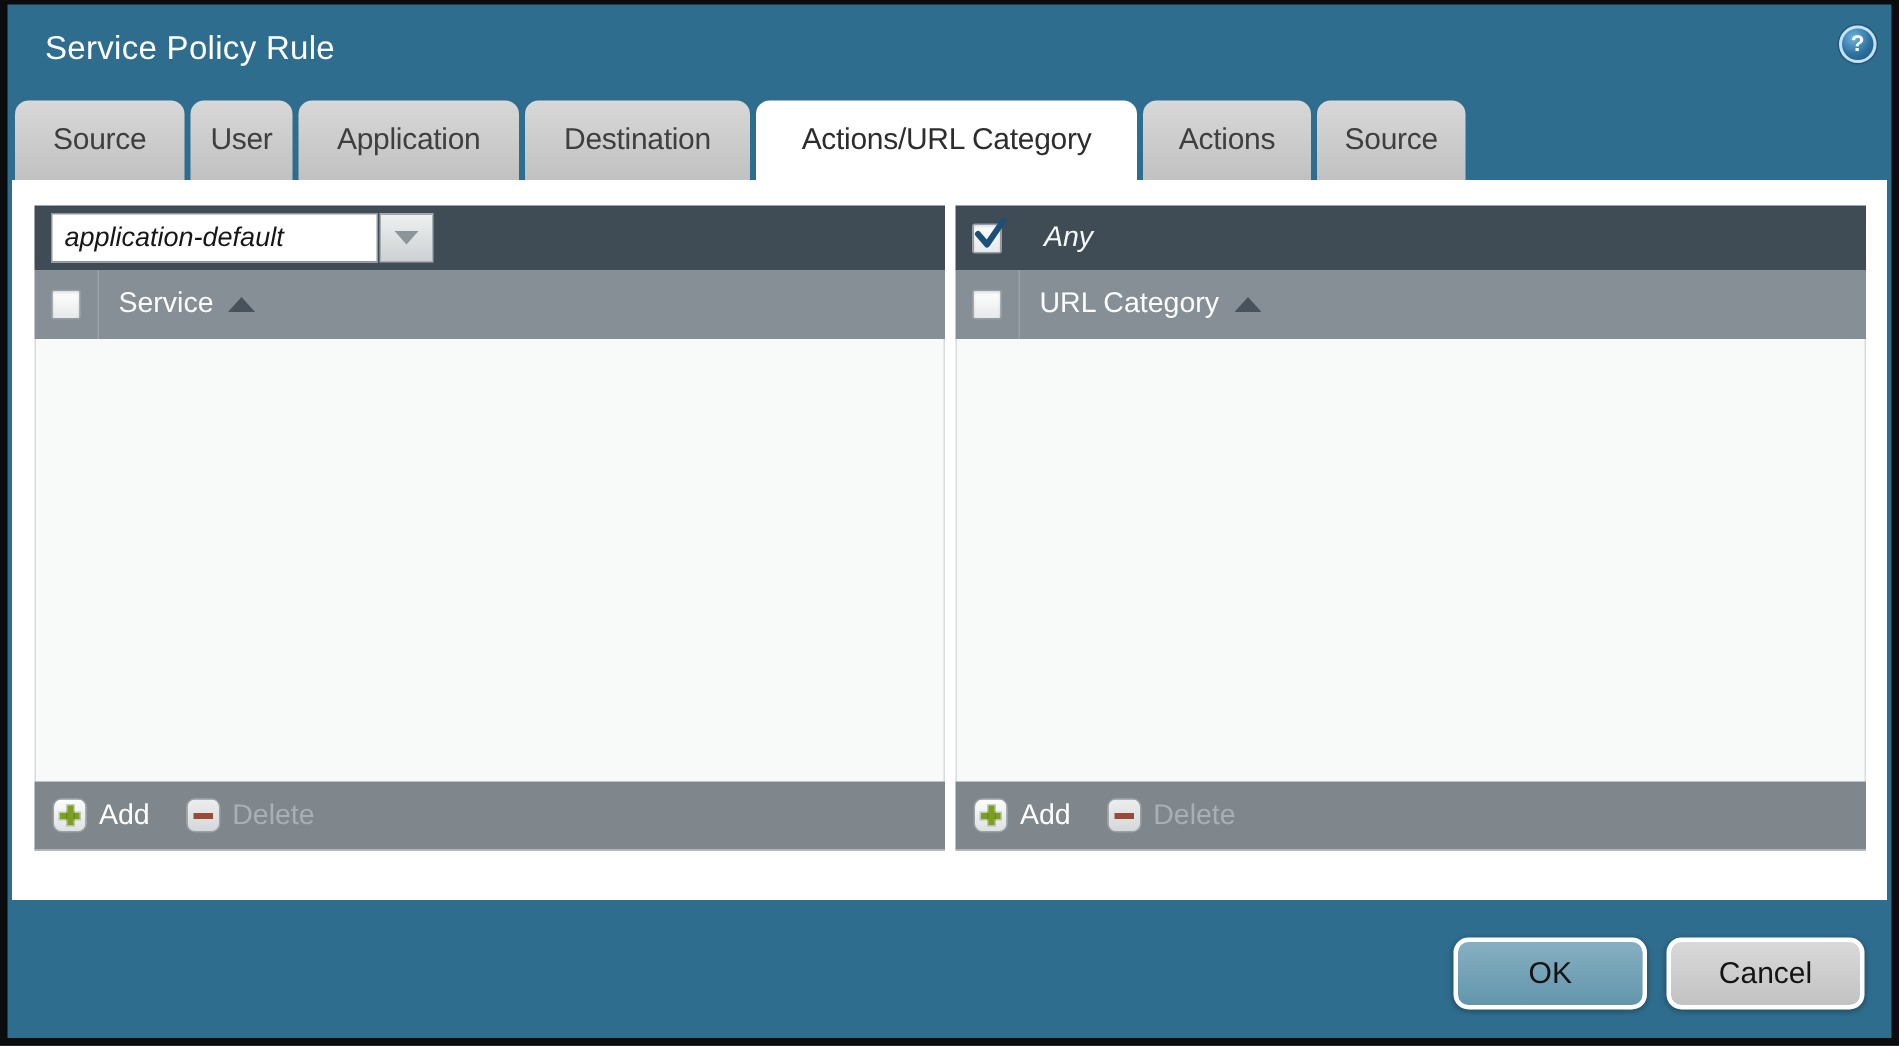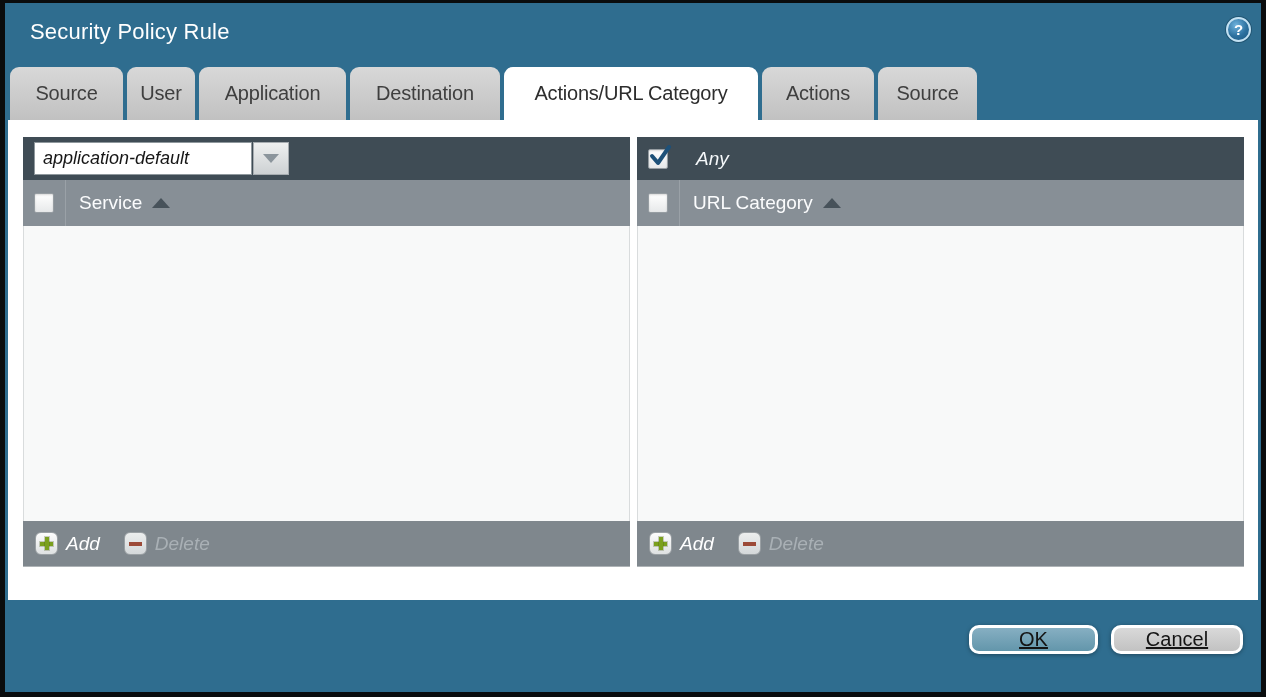--- a/index.html
+++ b/index.html
@@ -121,21 +121,21 @@
     flex: 1; background: #f8f9f9;
     border-left: 1px solid #d9dcdd; border-right: 1px solid #d9dcdd;
   }
   
   .panel-footer {
     flex: none; height: 46px; background: #7f878d;
     border-bottom: 1px solid #aeb3b6;
     display: flex; align-items: center; padding-left: 12px;
   }
   .footer-btn {
-    display: flex; align-items: flex-end; gap: 8px; cursor: pointer; font-style: italic;
+    display: flex; align-items: flex-end; gap: 8px; cursor: pointer;
   }
   .footer-btn + .footer-btn { margin-left: 24px; }
   .mini-icon {
     width: 23px; height: 23px; border-radius: 6px; position: relative; flex: none;
     border: 1px solid #9aa0a4;
   }
   .plus-icon { background: linear-gradient(#fdfdfd, #dee1e2); }
   .plus-icon::before, .plus-icon::after {
     content: ""; position: absolute; background: #7ba01e;
     box-shadow: 0 0 0 1px rgba(60,80,10,0.25);
@@ -148,43 +148,42 @@
     left: 4px; top: 8.5px; width: 13px; height: 4px;
   }
   .footer-btn .label-enabled { color: #ffffff; font-size: 19px; }
   .footer-btn .label-disabled { color: #a9b0b5; font-size: 19px; }
   
   .action-row {
     position: absolute; top: 622px; right: 18px;
     display: flex; gap: 13px;
   }
   .btn {
-    height: 29px; border-radius: 10px; border: 3px solid #ffffff;
+    height: 48px; border-radius: 10px; border: 3px solid #ffffff;
     font-size: 20px; color: #141414;
     display: flex; align-items: center; justify-content: center;
     box-shadow: 0 1px 4px rgba(0,0,0,0.35);
     cursor: pointer;
-    text-decoration: underline;
   }
   .btn-ok {
     width: 129px;
     background: linear-gradient(#86afc2, #6396ab);
   }
   .btn-cancel {
     width: 132px;
     background: linear-gradient(#d9d9d9, #c2c2c2);
   }
 </style>
 </head>
 <body>
 
 <div class="viewport">
   <div class="dialog">
 
-    <div class="dialog-title">Security Policy Rule</div>
+    <div class="dialog-title">Service Policy Rule</div>
     <div class="help-icon">?</div>
 
     <div class="tabs">
       <div class="tab" style="width:113px">Source</div>
       <div class="tab" style="width:68px">User</div>
       <div class="tab" style="width:147px">Application</div>
       <div class="tab" style="width:150px">Destination</div>
       <div class="tab active" style="width:254px">Actions/URL Category</div>
       <div class="tab" style="width:112px">Actions</div>
       <div class="tab" style="width:99px">Source</div>

